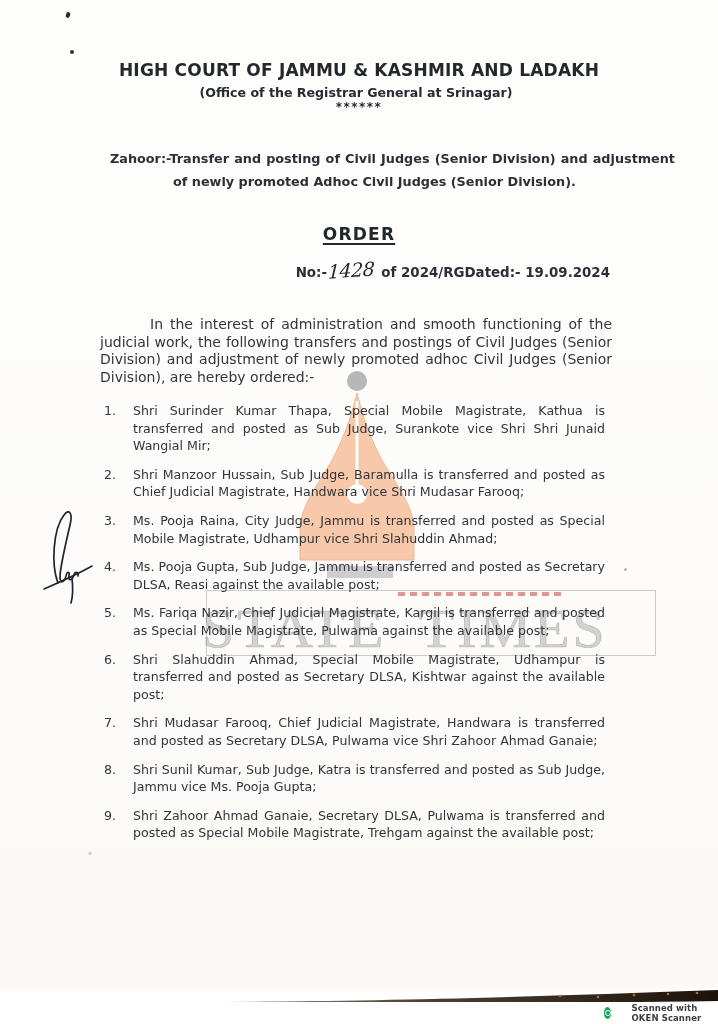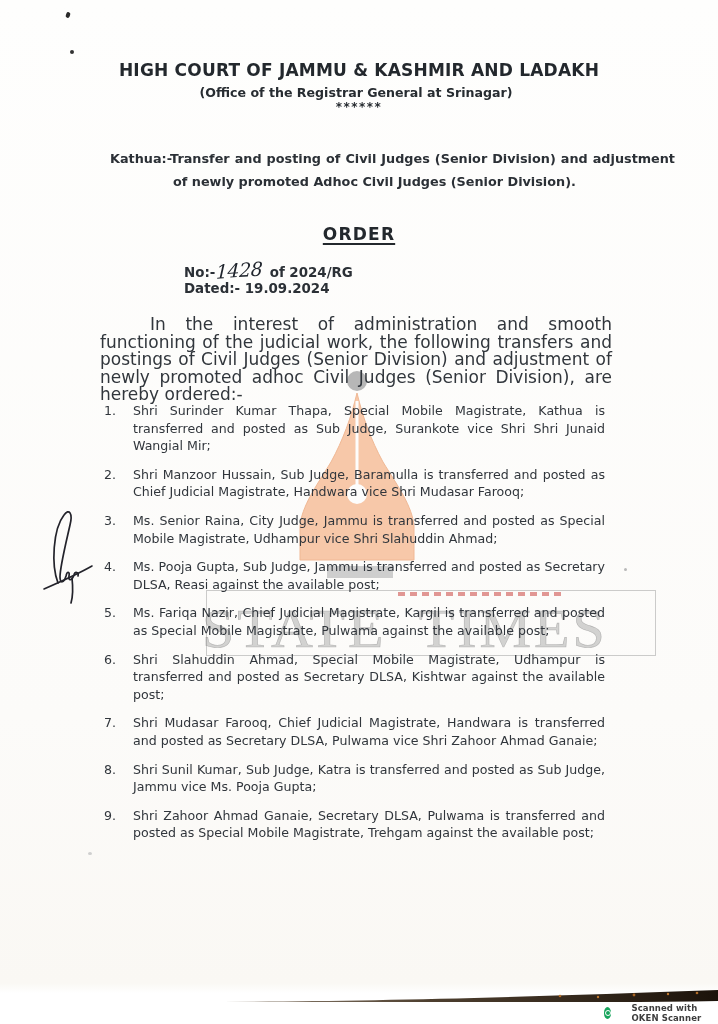--- a/index.html
+++ b/index.html
@@ -28,29 +28,29 @@
   .subject { position:absolute; top:148px; left:110px; width:502px; z-index:2;
     font-size:12.8px; font-weight:bold; line-height:22.5px; text-align:justify;
     padding-left:63px; text-indent:-63px; color:#2b3036; }
 
   
   .order-heading { position:absolute; top:224px; left:0; right:0; text-align:center; z-index:2;
     font-size:17px; font-weight:bold; letter-spacing:1.2px; color:#23282d;
     text-decoration:underline; text-underline-offset:3px; text-decoration-thickness:1.5px; }
   .ref-row { position:absolute; top:259px; left:100px; right:108px; z-index:2;
     display:flex; justify-content:flex-end; align-items:baseline;
-    font-size:13.4px; font-weight:bold; color:#2b3036;flex-direction:column; }
+    font-size:13.4px; font-weight:bold; color:#2b3036; }
   .ref-no { margin-left:84px; display:inline-flex; align-items:baseline; }
   .handwritten { display:inline-block; font-family:"DejaVu Serif",serif; font-style:italic;
     font-weight:normal; font-size:19px; letter-spacing:-.5px; color:#1f242c;
     transform:rotate(-4deg) skewX(-6deg); margin:0 7px 0 1px; }
 
   
   .intro { position:absolute; top:316px; left:100px; width:512px; z-index:2;
-    font-size:17px; line-height:17.6px; text-align:justify; text-indent:50px; }
+    font-size:14px; line-height:17.6px; text-align:justify; text-indent:50px; }
   .order-list { position:absolute; top:402px; left:104px; width:501px; z-index:2; }
   .order-list ol { list-style:none; margin:0; padding:0; }
   .order-list li { display:flex; margin-bottom:11px; font-size:12.6px; line-height:17.6px; }
   .order-list li:nth-child(11) { margin-top:15px; }
   .o-num { flex:0 0 29px; }
   .o-text { flex:1; text-align:justify; }
 
   
   .watermark { position:absolute; inset:0; z-index:1; pointer-events:none;border-radius:29px; }
   .wm-nib { position:absolute; left:295px; top:368px; }
@@ -96,21 +96,21 @@
     </svg>
     <div class="wm-box"></div>
     <div class="wm-tagline"></div>
     <div class="wm-text">STATE TIMES</div>
   </div>
 
   <div class="doc-title">HIGH COURT OF JAMMU &amp; KASHMIR AND LADAKH</div>
   <div class="doc-subtitle">(Office of the Registrar General at Srinagar)</div>
   <div class="doc-stars">******</div>
 
-  <div class="subject"><span>Kathua:-</span><span>Transfer and posting of Civil Judges (Senior Division) and adjustment of newly promoted Adhoc Civil Judges (Senior Division).</span></div>
+  <div class="subject"><span>Zahoor:-</span><span>Transfer and posting of Civil Judges (Senior Division) and adjustment of newly promoted Adhoc Civil Judges (Senior Division).</span></div>
 
   <div class="order-heading">ORDER</div>
 
   <div class="ref-row">
     <span class="ref-no">
       <span>No:-</span>
         <span class="handwritten">1428</span>
         <span>of 2024/RG</span>
     </span>
     <span>Dated:- 19.09.2024</span>
@@ -123,21 +123,21 @@
         <li>
         <span class="o-num">1.</span>
         <span class="o-text">Shri Surinder Kumar Thapa, Special Mobile Magistrate, Kathua is transferred and posted as Sub Judge, Surankote vice Shri Shri Junaid Wangial Mir;</span>
       </li>
         <li>
         <span class="o-num">2.</span>
         <span class="o-text">Shri Manzoor Hussain, Sub Judge, Baramulla is transferred and posted as Chief Judicial Magistrate, Handwara vice Shri Mudasar Farooq;</span>
       </li>
         <li>
         <span class="o-num">3.</span>
-        <span class="o-text">Ms. Senior Raina, City Judge, Jammu is transferred and posted as Special Mobile Magistrate, Udhampur vice Shri Slahuddin Ahmad;</span>
+        <span class="o-text">Ms. Pooja Raina, City Judge, Jammu is transferred and posted as Special Mobile Magistrate, Udhampur vice Shri Slahuddin Ahmad;</span>
       </li>
         <li>
         <span class="o-num">4.</span>
         <span class="o-text">Ms. Pooja Gupta, Sub Judge, Jammu is transferred and posted as Secretary DLSA, Reasi against the available post;</span>
       </li>
         <li>
         <span class="o-num">5.</span>
         <span class="o-text">Ms. Fariqa Nazir, Chief Judicial Magistrate, Kargil is transferred and posted as Special Mobile Magistrate, Pulwama against the available post;</span>
       </li>
         <li>

